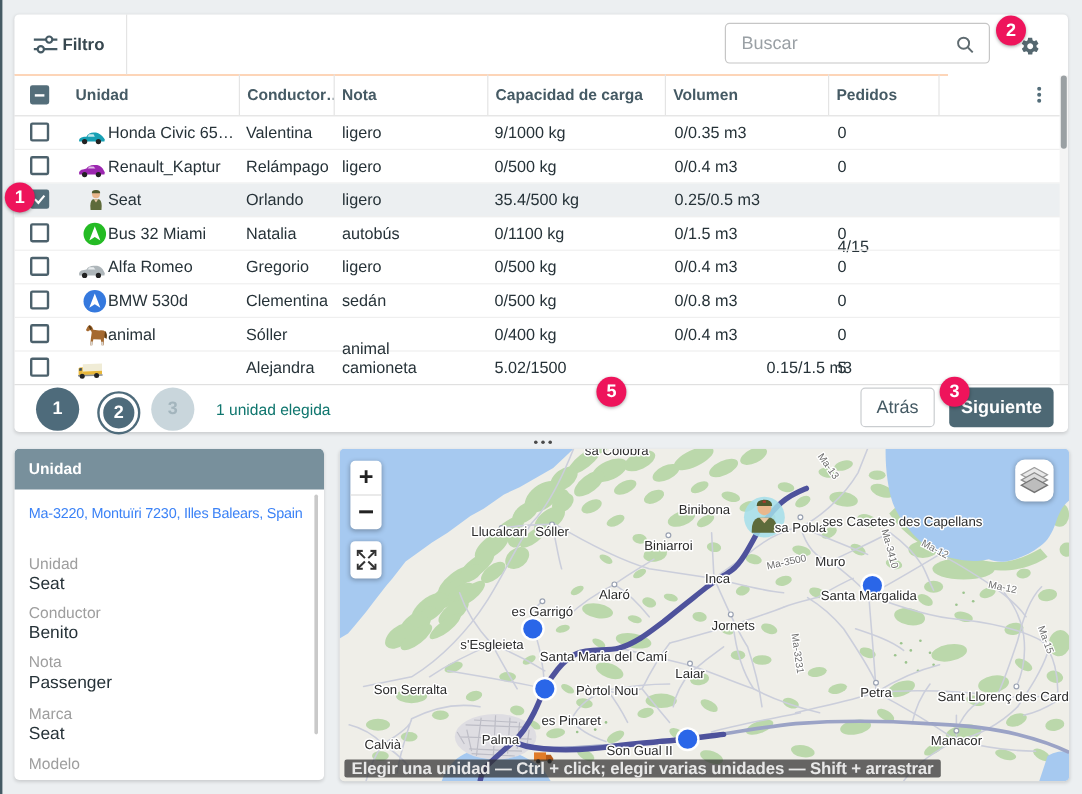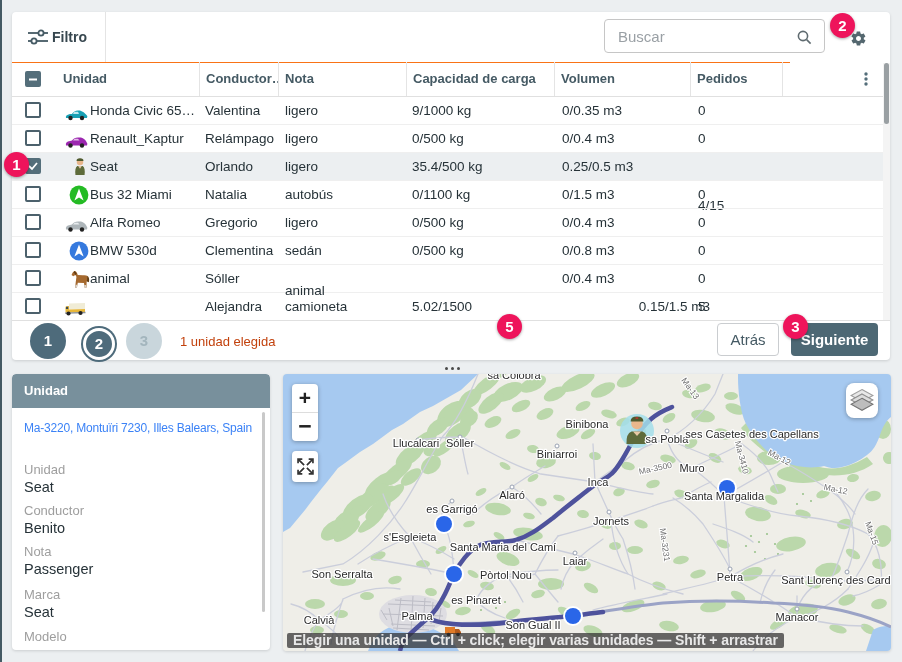--- a/index.html
+++ b/index.html
@@ -214,20 +214,21 @@
         <div class="cb" style="top:5px"></div>
         <svg class="icon20" width="19" height="18" viewBox="0 0 19 18" style="left:57px;top:5px">
           <path d="M3.4 1 Q1.6 2.4 1 4.6 L2.6 5.6 Q3.6 4.6 4.8 4.8 L5.4 6.4 L4.8 10.5 L4.2 16 L5.8 16 L6.6 11.5 L12.2 11.7 L12.8 16 L14.4 16 L14.6 10.5 Q16.4 8.4 15.8 5.8 Q14.2 4.4 11 4.8 L6.6 4.4 Q5.4 0.6 3.4 1 Z" fill="#A5692F"></path>
           <path d="M15.4 5.2 Q17.4 7.2 16.6 11 L14.8 10.4 Z" fill="#5F3D15"></path>
           <path d="M4.6 13.2 L6.2 13.2 L5.9 16 L4.3 16 Z M12.4 13.4 L14 13.4 L14.2 16 L12.7 16 Z" fill="#D8D4CE"></path>
           <path d="M3.4 1 Q4.8 1.6 5.6 3.4 L4.6 4.6 Q3.6 3 3 2 Z" fill="#5F3D15"></path>
         </svg>
         <div class="cell" style="left:78px;width:108px;">animal</div>
         <div class="cell" style="left:193px;width:72px;">Sóller</div>
         <div class="cell" style="left:273px;width:100px;margin-top:12px;">animal</div>
+        <div class="cell" style="left:400px;width:140px;">0/400 kg</div>
         <div class="cell" style="left:550px;width:120px;">0/0.4 m3</div>
         <div class="cell" style="left:686px;width:80px;">0</div>
       </div>
       <div class="row" style="top:281px;border-bottom:1px solid #E0E0E0;">
         <div class="cb" style="top:5px"></div>
         <svg class="icon20" width="24" height="14" viewBox="0 0 24 14" style="top:6px">
           <path d="M5 1.5 L21 1 L21 7 L5 7.5 Z" fill="#F0ECD6"></path>
           <path d="M5 7.5 L21 7 L21 10 L5 10.5 Z" fill="#E8B73A"></path>
           <path d="M1.5 6 Q1 4.5 2.5 4.2 L5 4 L5 10.5 L1.5 10.5 Z" fill="#E8B73A"></path>
           <path d="M2.2 4.8 L4.2 4.7 L4.2 7 L1.8 7 Z" fill="#3A4A52"></path>
@@ -243,21 +244,21 @@
       </div>
     </div>
 
     <div class="abs" style="left:871px;top:51px;width:7px;height:257px;background:#F4F4F4;"></div>
     <div class="abs" style="left:872px;top:51px;width:5px;height:61px;background:#9AA0A3;border-radius:3px;"></div>
 
     <div id="tfoot">
       <div class="pgc" style="left:18px;background:#4E6B7B;">1</div>
       <div class="pgc" style="left:71px;top:8px;width:26px;height:26px;line-height:26px;background:#4E6B7B;border:3px solid #fff;box-shadow:0 0 0 2px #4E6B7B;">2</div>
       <div class="pgc" style="left:114px;background:#C9D6DC;color:#A3B5BD;">3</div>
-      <div class="abs" style="left:168px;top:14px;font-size:13px;color:#c2410c;">1 unidad elegida</div>
+      <div class="abs" style="left:168px;top:14px;font-size:13px;color:#0f766e;">1 unidad elegida</div>
       <div class="btn" id="btnback">Atrás</div>
       <div class="btn" id="btnnext">Siguiente</div>
     </div>
   </div>
 
   <div class="badge" style="left:4px;top:152px;">1</div>
   <div class="badge" style="left:830px;top:13px;">2</div>
   <div class="badge" style="left:783px;top:314px;">3</div>
   <div class="badge" style="left:497px;top:314px;">5</div>
 

